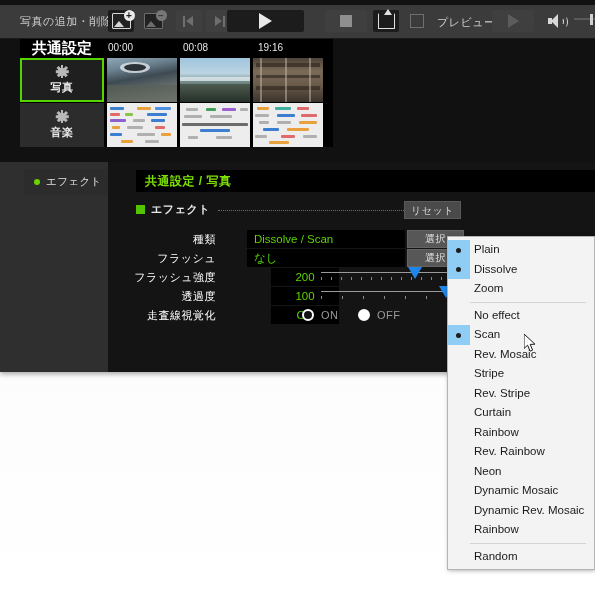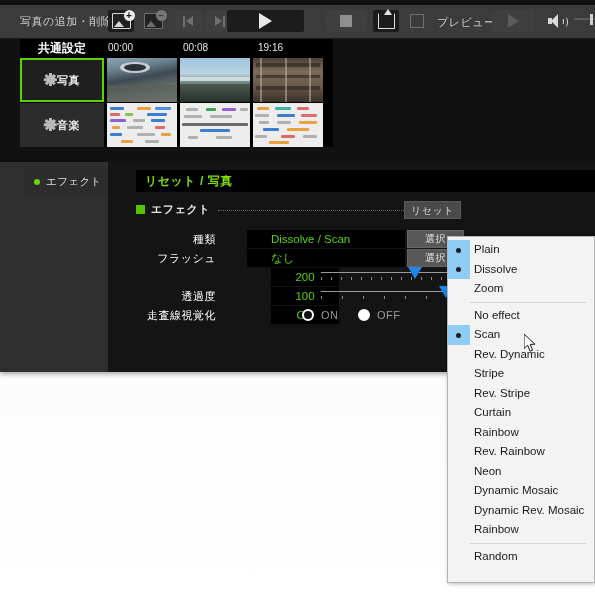--- a/index.html
+++ b/index.html
@@ -195,40 +195,41 @@
   .tl-head {
     position: absolute;
     left: 0; top: 0; width: 313px; height: 18px;
     background: #000000;
   }
   .tl-track-label {
     position: absolute;
     left: 0; top: 0;
     width: 84px; height: 34px;
     color: #ffffff;
-    font-size: 12px;
+    font-size: 15px;
     text-align: center;
     line-height: 18px;
     font-weight: bold;
   }
   .tl-time {
     position: absolute;
     top: 0; height: 18px;
     color: #e4e4e4;
     font-size: 10px;
     line-height: 18px;
     font-family: "Liberation Sans", sans-serif;
   }
   .tl-rowlabel {
     position: absolute;
     left: 0;
     width: 84px;
     background: #2c2c2c;
     color: #e8e8e8;
     display: flex;
+    flex-direction: column;
     align-items: center;
     justify-content: center;
     box-sizing: border-box;
   }
   .tl-rowlabel.selected {
     border: 2px solid #55d400;
     background: #1f1f1f;
   }
   .gear-ico {
     position: relative;
@@ -350,21 +351,21 @@
   .frow .fvalue {
     position: absolute;
     left: 111px; top: 0;
     height: 18px;
     background: #000000;
     color: #59d400;
     font-size: 11.5px;
     line-height: 18px;
     box-sizing: border-box;
   }
-  .fvalue.wide { width: 158px; padding-left: 24px; }
+  .fvalue.wide { width: 158px; padding-left: 7px; }
   .fvalue.narrow { width: 68px; text-align: center; margin-left: 24px; }
 
   .sel-btn {
     position: absolute;
     height: 18px; width: 57px;
     background: #575757;
     border: 1px solid #656565;
     box-sizing: border-box;
     color: #e2e2e2;
     font-size: 10px;
@@ -429,21 +430,21 @@
   .radio-text { color: #9a9a9a; font-size: 11px; letter-spacing: 0.5px; }
 
   
   .menu {
     position: absolute;
     left: 447px; top: 236px;
     width: 148px;
     background: #f3f3f3;
     border: 1px solid #b4b4b4;
     box-shadow: 1px 1px 4px rgba(0,0,0,0.28);
-    padding: 3px 0 16px 0;
+    padding: 3px 0 3px 0;
     box-sizing: border-box;
     z-index: 40;
   }
   .menu-item {
     position: relative;
     height: 19.5px;
     line-height: 19.5px;
     font-size: 11.5px;
     color: #1a1a1a;
     padding-left: 26px;
@@ -663,21 +664,21 @@
     </div>
 
     <div class="left-rail"></div>
     <div class="panel-body"></div>
 
     <div class="left-tab">
       <span class="tab-dot"></span>
       <span class="lbl">エフェクト</span>
     </div>
 
-    <div class="panel-title">リセット / 写真</div>
+    <div class="panel-title">共通設定 / 写真</div>
 
     <div class="section-row">
       <span class="sq-green"></span>
       <span class="section-label">エフェクト</span>
       <span class="dotline"></span>
     </div>
     <div class="reset-btn">リセット</div>
 
     <div class="frow" style="top:230px;">
       <span class="flabel">種類</span>
@@ -685,20 +686,21 @@
       <span class="sel-btn" style="left:271px;">選択</span>
     </div>
 
     <div class="frow" style="top:249px;">
       <span class="flabel">フラッシュ</span>
       <span class="fvalue wide">なし</span>
       <span class="sel-btn" style="left:271px;">選択</span>
     </div>
 
     <div class="frow" style="top:268px;">
+      <span class="flabel">フラッシュ強度</span>
       <span class="fvalue narrow">200</span>
       <span class="slider-wrap">
         <span class="slider-line"></span>
         <span class="tickrow">
           <i style="left:0"></i>
             <i style="left:10px"></i>
             <i style="left:20px"></i>
           <i style="left:30px"></i>
             <i style="left:40px"></i>
             <i style="left:50px"></i>
@@ -749,21 +751,21 @@
   </div>
 
   <div class="menu">
     <div class="menu-item checked" style="padding-left:26px">Plain</div>
     <div class="menu-item checked">Dissolve</div>
     <div class="menu-item">Zoom</div>
     <div class="menu-sep"></div>
 
     <div class="menu-item">No effect</div>
     <div class="menu-item checked">Scan</div>
-    <div class="menu-item">Rev. Dynamic</div>
+    <div class="menu-item">Rev. Mosaic</div>
     <div class="menu-item">Stripe</div>
     <div class="menu-item">Rev. Stripe</div>
     <div class="menu-item">Curtain</div>
     <div class="menu-item">Rainbow</div>
     <div class="menu-item">Rev. Rainbow</div>
     <div class="menu-item">Neon</div>
     <div class="menu-item">Dynamic Mosaic</div>
     <div class="menu-item">Dynamic Rev. Mosaic</div>
     <div class="menu-item">Rainbow</div>
     <div class="menu-sep"></div>

